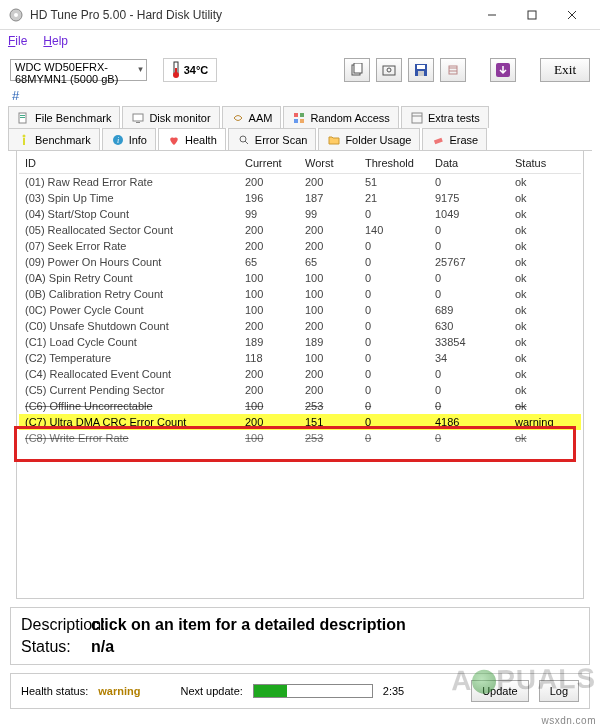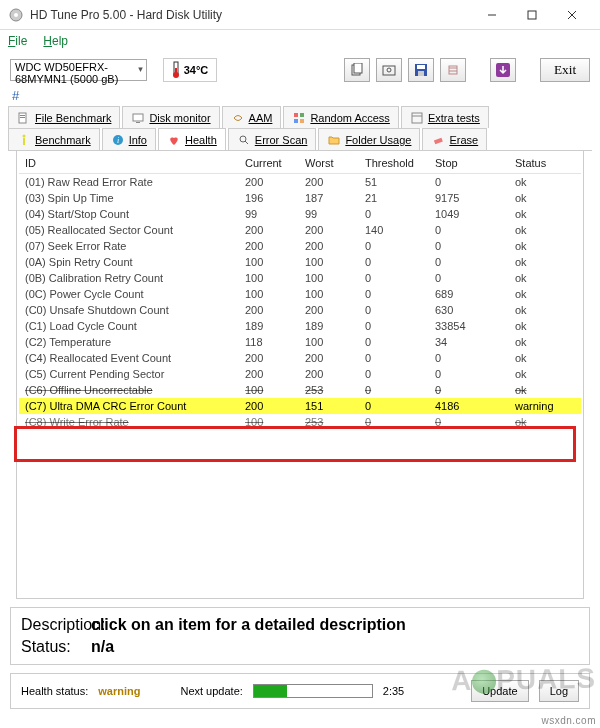--- a/index.html
+++ b/index.html
@@ -1,35 +1,35 @@
 <!DOCTYPE html>
 <html><head>
 <meta charset="utf-8">
 <style>
 * { box-sizing: border-box; margin: 0; padding: 0; }
 body { font-family: "Segoe UI", Tahoma, sans-serif; font-size: 11px; background: #fff; width: 600px; height: 728px; overflow: hidden; position: relative; }
 .titlebar { height: 30px; display: flex; align-items: center; padding: 0 8px; border-bottom: 1px solid #ddd; justify-content: flex-end; }
 .titlebar .icon { width: 16px; height: 16px; margin-right: 6px; display: inline-block; }
 .titlebar .title { flex: 1; font-size: 12px; color: #333; }
 .titlebar .winbtn { width: 40px; height: 26px; display: flex; align-items: center; justify-content: center; color: #555; }
-.menubar { height: 22px; display: flex; align-items: center; padding: 0 8px; gap: 16px; font-size: 12px; color: #15803d; }
+.menubar { height: 22px; display: flex; align-items: center; padding: 0 8px; gap: 16px; font-size: 12px; color: #6d28d9; }
 .menubar span u { text-decoration: underline; }
 .toolbar { height: 36px; display: flex; align-items: center; padding: 4px 10px; gap: 6px; }
 .drive-select { flex: 1; max-width: 240px; height: 22px; border: 1px solid #aaa; background: #fff; font-size: 11px; padding: 1px 16px 1px 4px; position: relative; }
 .drive-select .chev { position: absolute; right: 3px; top: 4px; font-size: 9px; color: #555; }
 .temp-box { display: flex; align-items: center; gap: 4px; padding: 2px 8px; border: 1px solid #ccc; height: 24px; margin-left: 10px; }
 .temp-box .therm { width: 8px; height: 18px; position: relative; }
 .temp-box .therm svg { display: block; }
 .tbtn { width: 26px; height: 24px; border: 1px solid #aaa; background: linear-gradient(#fefefe,#e8e8e8); display: flex; align-items: center; justify-content: center; }
 .tbtn.exit { width: 50px; font-family: Liberation Serif, serif; }
 .tbtn.purple svg rect { fill: #8e3a9c; }
 .toolbar .gap { flex: 1; }
 .hash { color: #2a64b8; font-size: 13px; padding-left: 12px; height: 14px; }
 .tabs { margin: 4px 8px 0 8px; }
-.tabrow { display: flex; border-bottom: 1px solid #ccc; text-decoration: underline; }
+.tabrow { display: flex; border-bottom: 1px solid #ccc; }
 .tabrow.top { border-bottom: none; }
 .tab { display: flex; align-items: center; gap: 4px; padding: 3px 8px; border: 1px solid #ccc; border-bottom: none; margin-right: 2px; background: #f6f6f6; font-size: 11px; cursor: default; height: 22px; position: relative; }
 .tab.active { background: #fff; z-index: 2; }
 .tab .ticon { width: 14px; height: 14px; display: inline-flex; align-items: center; justify-content: center; }
 .content { border: 1px solid #ccc; border-top: none; margin: 0 8px; padding: 2px; background: #fff; }
 .tbl { width: 100%; border-collapse: collapse; }
 .tbl th { text-align: left; font-weight: normal; font-size: 11px; padding: 4px 6px; background: #fff; border-bottom: 1px solid #e3e3e3; color: #222; }
 .tbl td { padding: 2px 6px; font-size: 11px; color: #444; white-space: nowrap; }
 .tbl tr.highlight td { background: #ffff4a; color: #000; }
 .tbl tr.strike td { text-decoration: line-through; text-decoration-color: rgba(0,0,0,0.5); }
@@ -244,21 +244,21 @@
   </div>
 
   <div class="content" style="height:448px; overflow:hidden;">
     <table class="tbl">
       <thead>
         <tr>
           <th class="col-id">ID</th>
           <th class="col-n">Current</th>
           <th class="col-n2">Worst</th>
           <th class="col-n3">Threshold</th>
-          <th class="col-d">Stop</th>
+          <th class="col-d">Data</th>
           <th>Status</th>
         </tr>
       </thead>
       <tbody id="smart-body">
           <tr class="">
             <td>(01) Raw Read Error Rate</td>
             <td>200</td>
             <td>200</td>
             <td>51</td>
             <td>0</td>
@@ -287,20 +287,28 @@
             <td>140</td>
             <td>0</td>
             <td>ok</td>
           </tr>
           <tr class="">
             <td>(07) Seek Error Rate</td>
             <td>200</td>
             <td>200</td>
             <td>0</td>
             <td>0</td>
+            <td>ok</td>
+          </tr>
+          <tr class="">
+            <td>(09) Power On Hours Count</td>
+            <td>65</td>
+            <td>65</td>
+            <td>0</td>
+            <td>25767</td>
             <td>ok</td>
           </tr>
           <tr class="">
             <td>(0A) Spin Retry Count</td>
             <td>100</td>
             <td>100</td>
             <td>0</td>
             <td>0</td>
             <td>ok</td>
           </tr>

